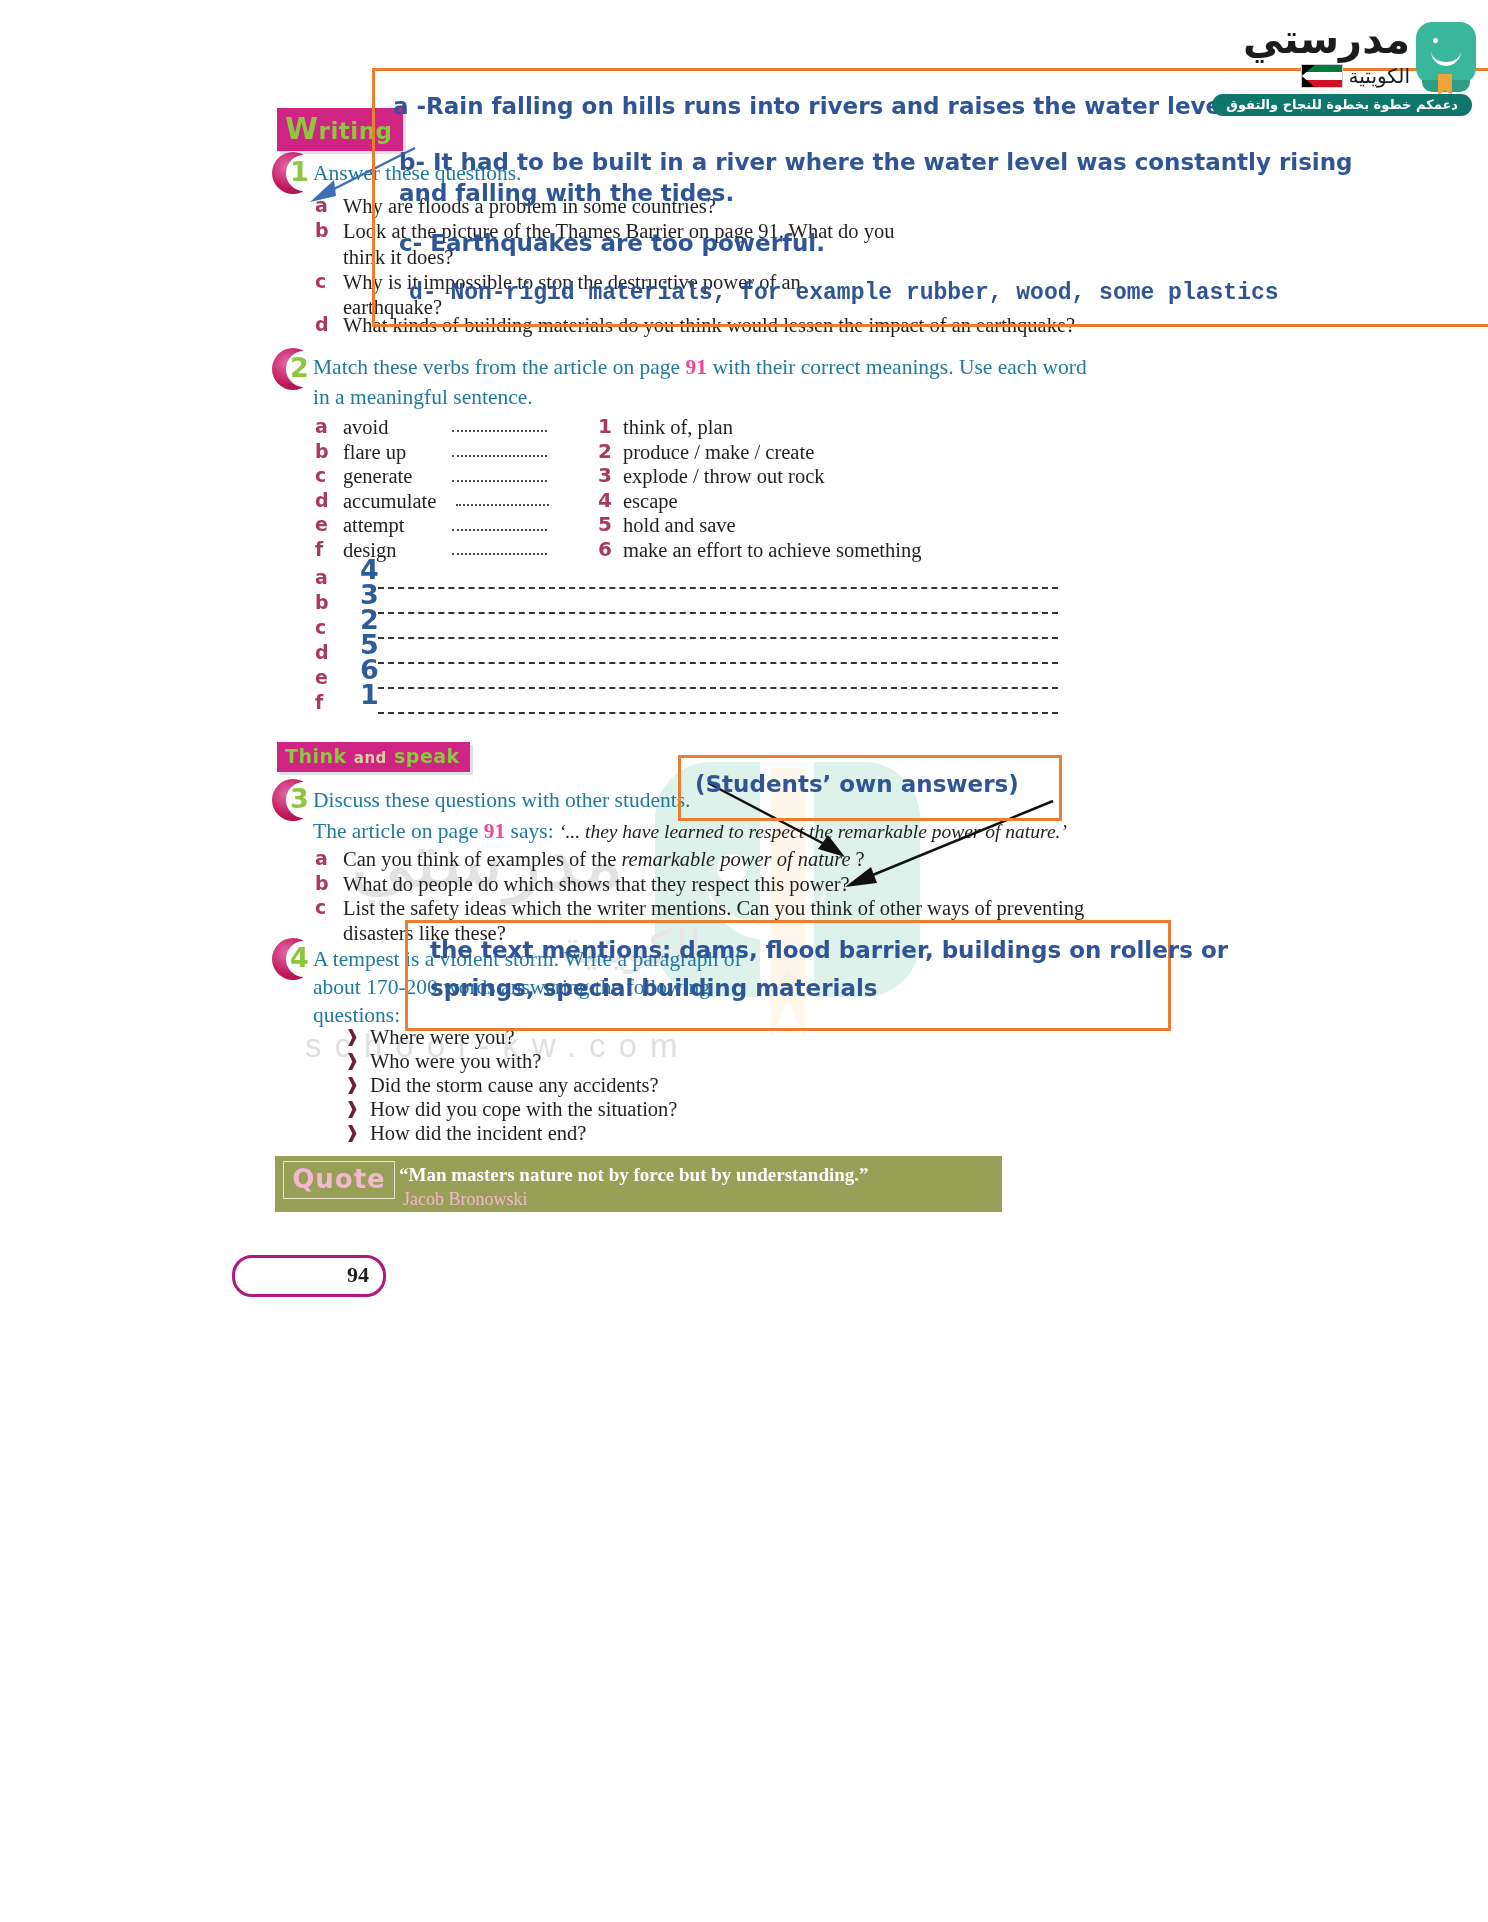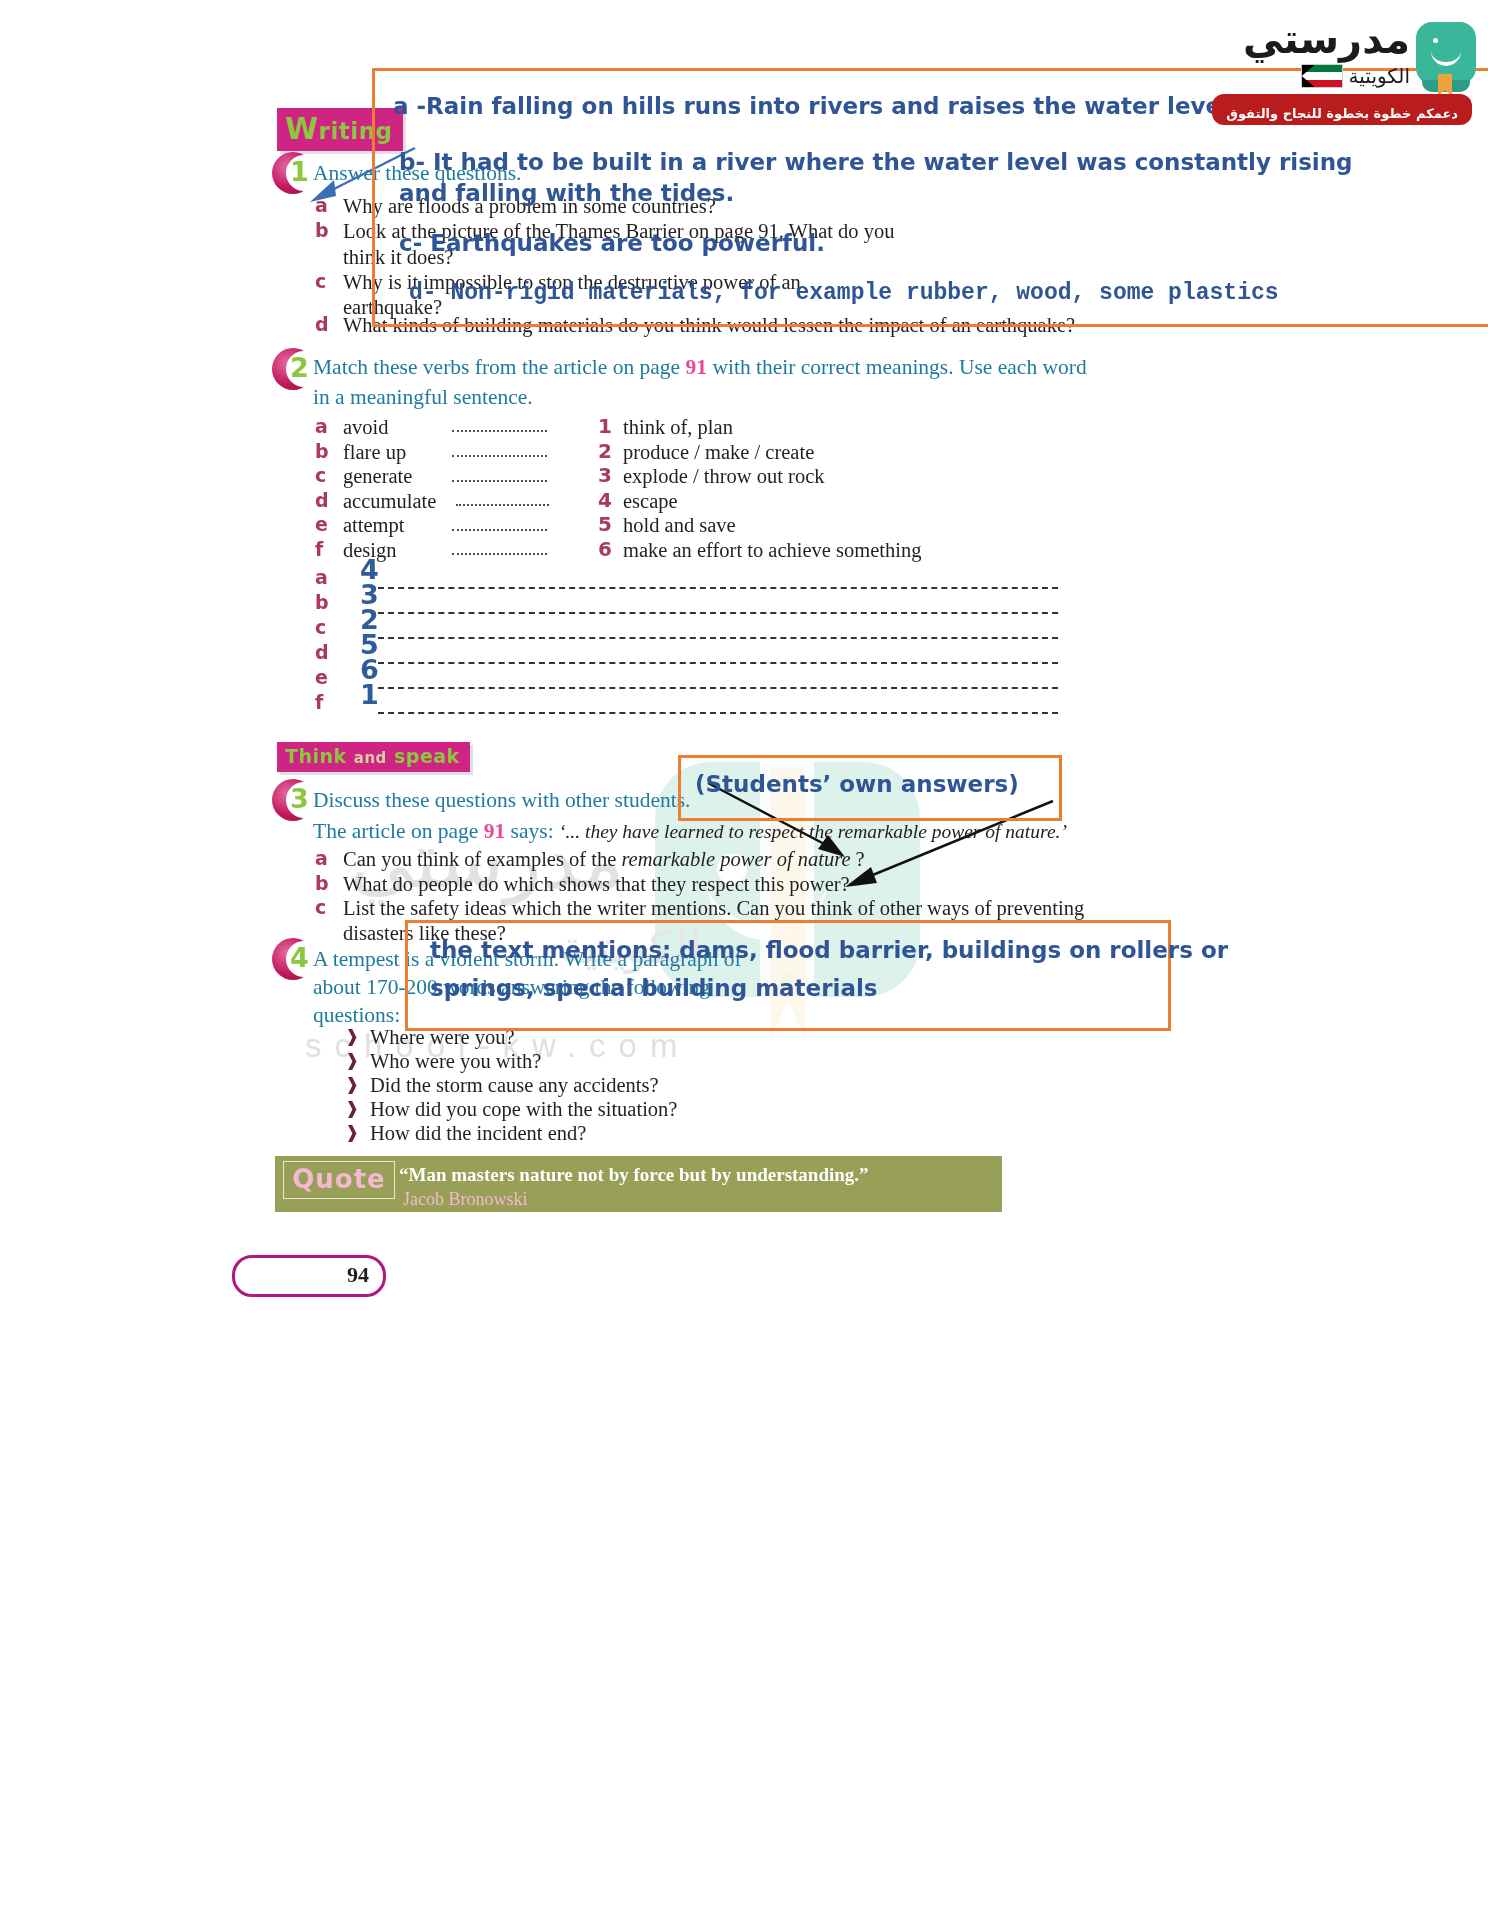--- a/index.html
+++ b/index.html
@@ -199,24 +199,24 @@
   }
   .brand .flag .g { position:absolute; left:0; top:0; width:100%; height:33.33%; background:#007a3d; }
   .brand .flag .w { position:absolute; left:0; top:33.33%; width:100%; height:33.34%; background:#fff; }
   .brand .flag .r { position:absolute; left:0; top:66.67%; width:100%; height:33.33%; background:#ce1126; }
   .brand .flag .k { position:absolute; left:0; top:0; width:13px; height:100%; background:#000;
                     clip-path: polygon(0 0, 100% 0, 0 50%, 100% 100%, 0 100%); }
   .brand .tag {
     position: absolute;
     right: 8px;
     top: 72px;
-    background: #b91c1c;
+    background: #0f766e;
     color: #fff;
     border-radius: 12px;
-    padding: 12px 14px 4px;
+    padding: 3px 14px 4px;
     font-family: "DejaVu Sans", sans-serif;
     font-size: 13px;
     font-weight: bold;
     direction: rtl;
     white-space: nowrap;
   }
 
   
   .content { position: absolute; inset: 0; z-index: 3; }
 

